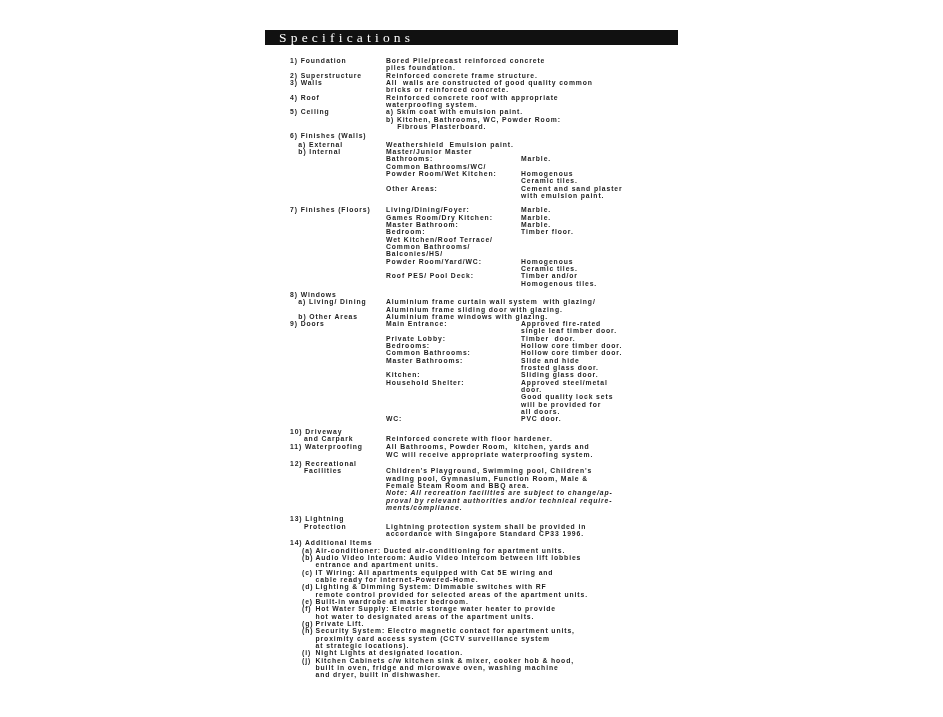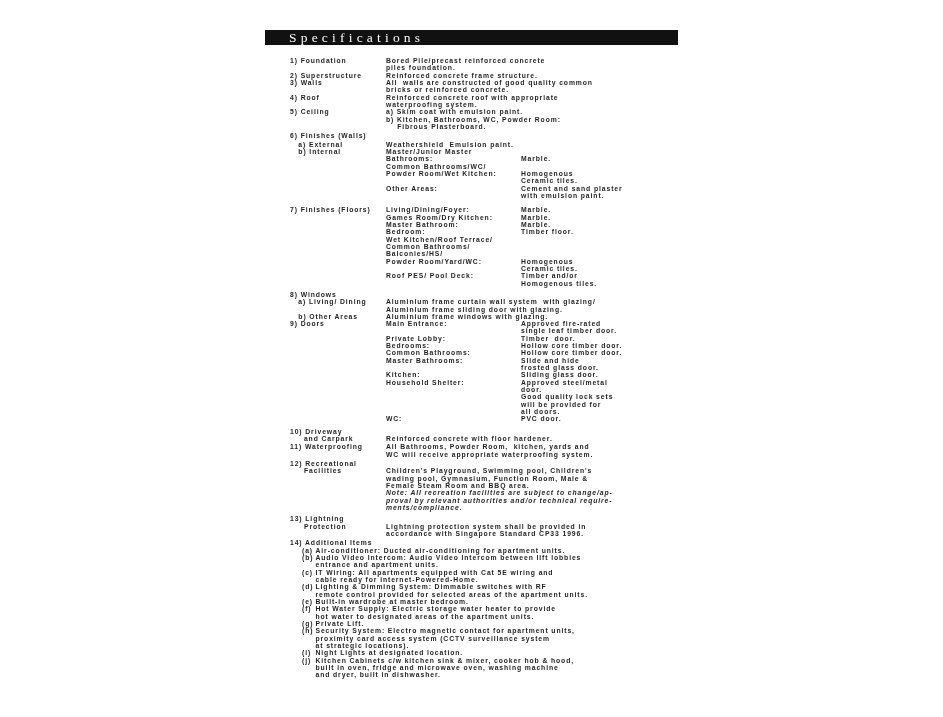--- a/index.html
+++ b/index.html
@@ -11,21 +11,21 @@
     font-family:"Liberation Sans", sans-serif;
   }
   .header-bar{
     position:absolute;
     left:265px;top:30px;
     width:413px;height:15px;
     background:#111111;
   }
   .header-title{
     display:block;
-    padding:0 0 0 24px;
+    padding:0 0 0 14px;
     font-family:"Liberation Serif", serif;
     font-size:13.5px;
     line-height:15px;
     letter-spacing:4.2px;
     color:#fdfdfd;
   }
   .content{
     position:absolute;
     left:290px;top:57px;
     width:420px;

